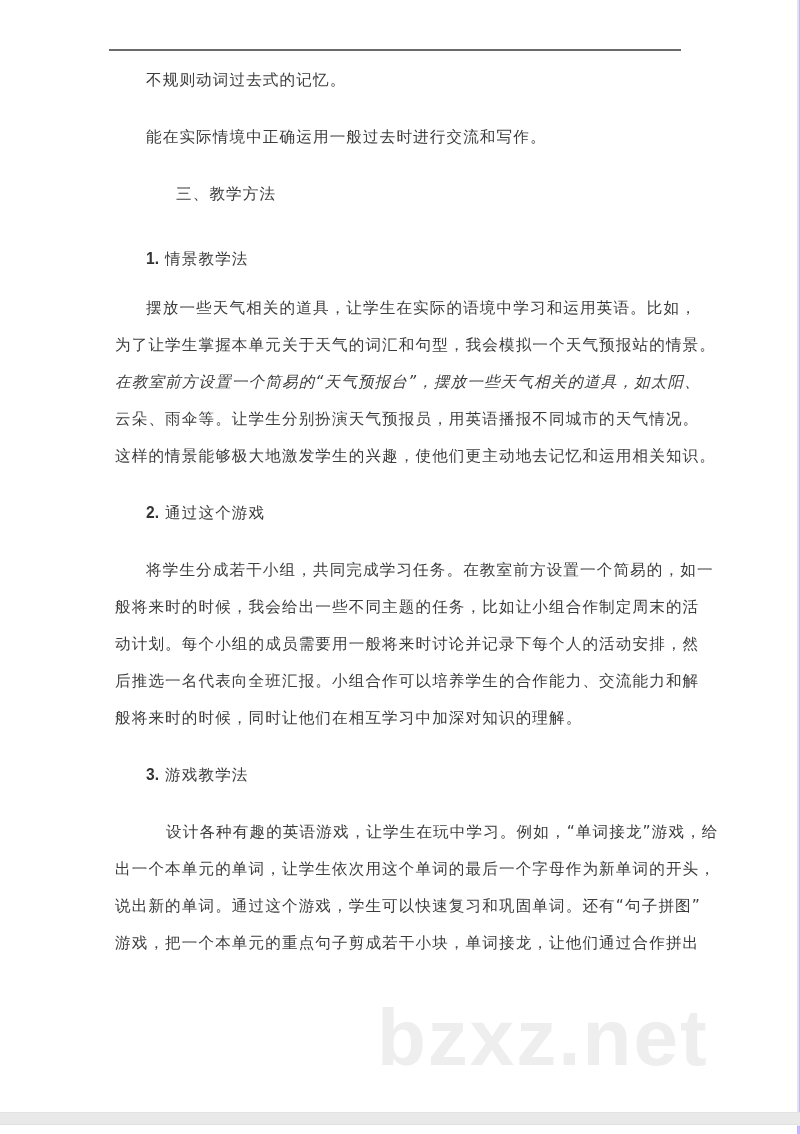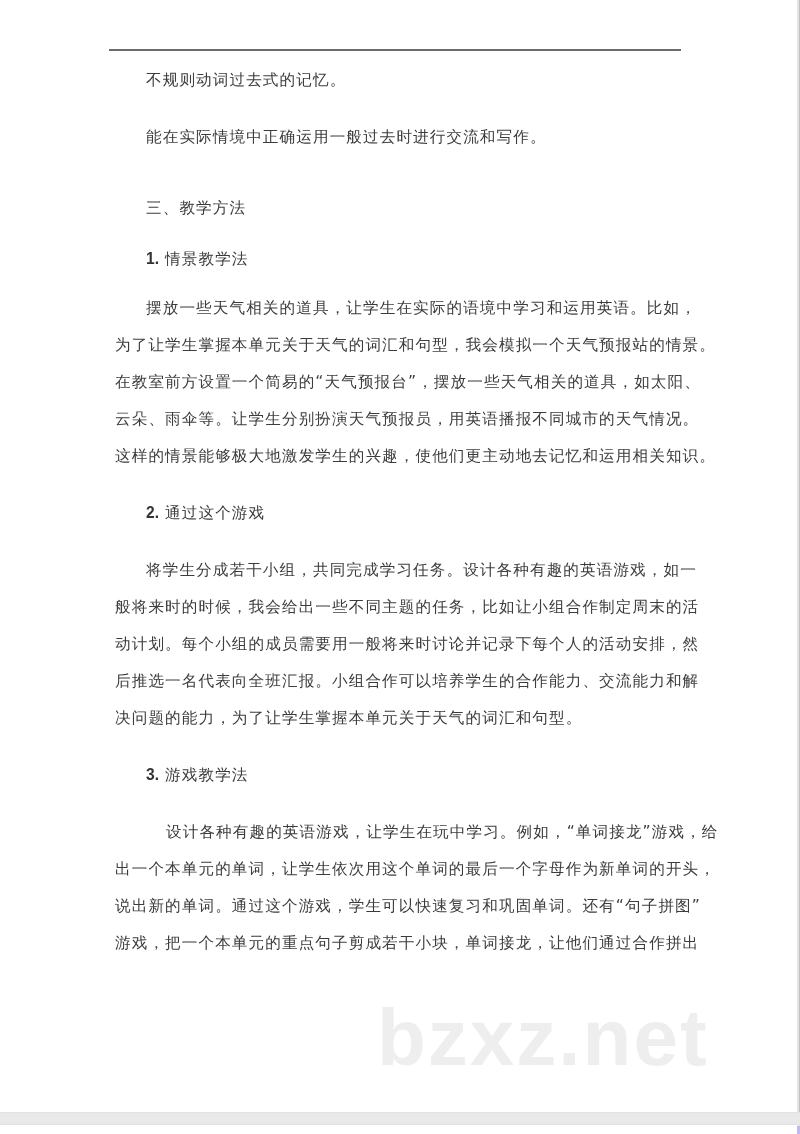--- a/index.html
+++ b/index.html
@@ -91,41 +91,41 @@
 </head>
 <body>
 
 <div class="viewer">
   <div class="page">
     <div class="header-rule"></div>
 
     <div class="content">
       <div class="line indent" style="top:0px;">不规则动词过去式的记忆。</div>
       <div class="line indent" style="top:57px;">能在实际情境中正确运用一般过去时进行交流和写作。</div>
-      <div class="line indent" style="top:128px;">三、教学方法</div>
+      <div class="line indent" style="top:114px;margin-left:30px;">三、教学方法</div>
 
       <div class="line indent" style="top:179px;">
         <span class="heading-num">1.</span>
         <span>情景教学法</span>
       </div>
       <div class="line indent" style="top:228px;">摆放一些天气相关的道具，让学生在实际的语境中学习和运用英语。比如，</div>
       <div class="line" style="top:265px;">为了让学生掌握本单元关于天气的词汇和句型，我会模拟一个天气预报站的情景。</div>
-      <div class="line" style="top:302px;">在教室前方设置一个简易的“天气预报台”，摆放一些天气相关的道具，如太阳、</div>
+      <div class="line" style="top:302px;font-style:italic;">在教室前方设置一个简易的“天气预报台”，摆放一些天气相关的道具，如太阳、</div>
       <div class="line" style="top:339px;">云朵、雨伞等。让学生分别扮演天气预报员，用英语播报不同城市的天气情况。</div>
       <div class="line" style="top:376px;">这样的情景能够极大地激发学生的兴趣，使他们更主动地去记忆和运用相关知识。</div>
 
       <div class="line indent" style="top:433px;">
         <span class="heading-num">2.</span>
         <span>通过这个游戏</span>
       </div>
-      <div class="line indent" style="top:490px;">将学生分成若干小组，共同完成学习任务。设计各种有趣的英语游戏，如一</div>
+      <div class="line indent" style="top:490px;">将学生分成若干小组，共同完成学习任务。在教室前方设置一个简易的，如一</div>
       <div class="line" style="top:527px;">般将来时的时候，我会给出一些不同主题的任务，比如让小组合作制定周末的活</div>
       <div class="line" style="top:564px;">动计划。每个小组的成员需要用一般将来时讨论并记录下每个人的活动安排，然</div>
       <div class="line" style="top:601px;">后推选一名代表向全班汇报。小组合作可以培养学生的合作能力、交流能力和解</div>
-      <div class="line" style="top:638px;">决问题的能力，为了让学生掌握本单元关于天气的词汇和句型。</div>
+      <div class="line" style="top:638px;">般将来时的时候，同时让他们在相互学习中加深对知识的理解。</div>
 
       <div class="line indent" style="top:695px;">
         <span class="heading-num">3.</span>
         <span>游戏教学法</span>
       </div>
       <div class="line indent" style="top:752px;margin-left:20px;">设计各种有趣的英语游戏，让学生在玩中学习。例如，“单词接龙”游戏，给</div>
       <div class="line" style="top:789px;">出一个本单元的单词，让学生依次用这个单词的最后一个字母作为新单词的开头，</div>
       <div class="line" style="top:826px;">说出新的单词。通过这个游戏，学生可以快速复习和巩固单词。还有“句子拼图”</div>
       <div class="line" style="top:863px;">游戏，把一个本单元的重点句子剪成若干小块，单词接龙，让他们通过合作拼出</div>
     </div>

